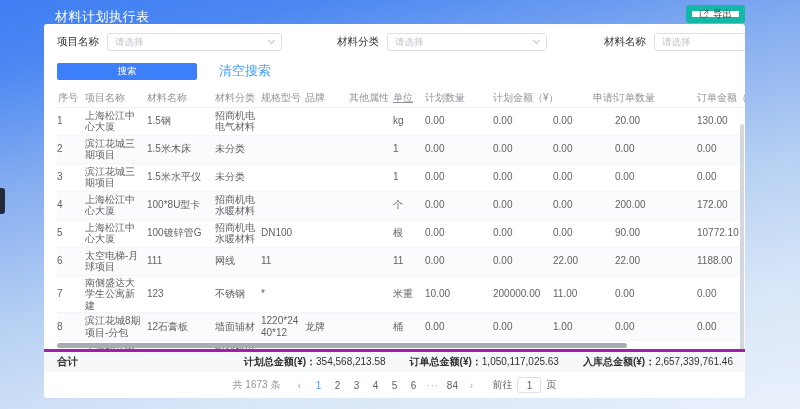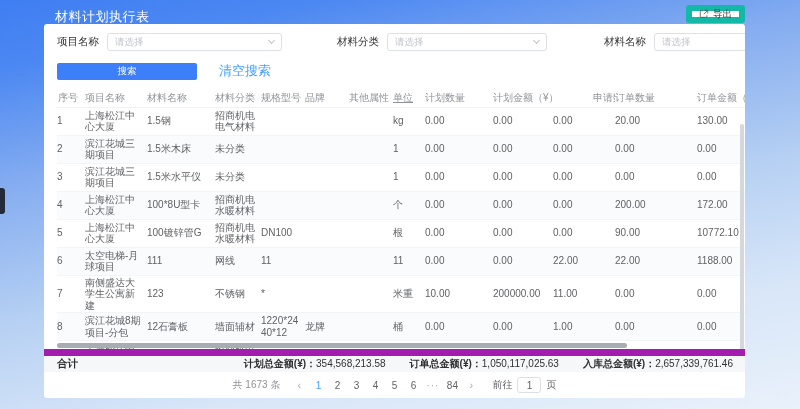--- a/index.html
+++ b/index.html
@@ -85,21 +85,21 @@
     background:#d4d7dd; border-radius:2px;
   }
   .h-scrollbar {
     position:absolute; left:13px; top:319px; width:570px; height:5px;
     background:#a9adb3; border-radius:3px;
   }
 
   
   .summary-row {
     position:absolute; left:0; top:325px; width:100%; height:23px;
-    background:#f6f7f9; border-top:7px solid #a21caf;
+    background:#f6f7f9; border-top:3px solid #a21caf;
     display:flex; align-items:center; padding:0 12px 0 13px;
   }
   .summary-label { font-size:10.5px; color:#303133; font-weight:600; }
   .summary-totals { margin-left:auto; display:flex; gap:24px; }
   .total-item { font-size:10px; color:#303133; white-space:nowrap; }
   .total-item .t-label { font-weight:600; }
   .total-item .t-value { font-weight:400; color:#303133; }
 
   
   .pagination {

